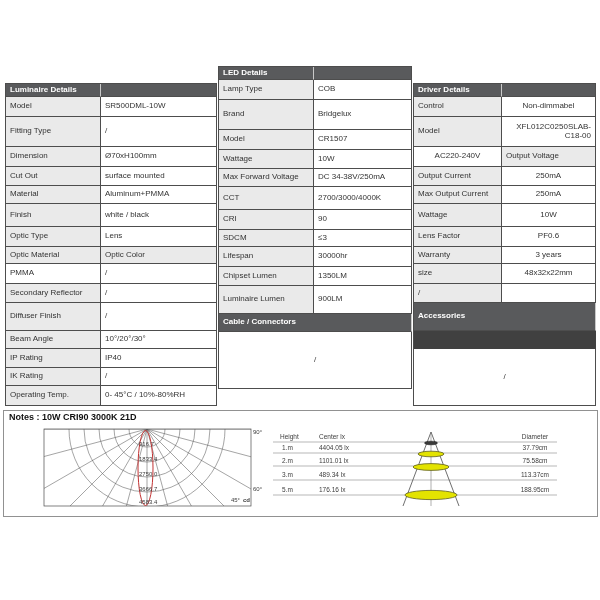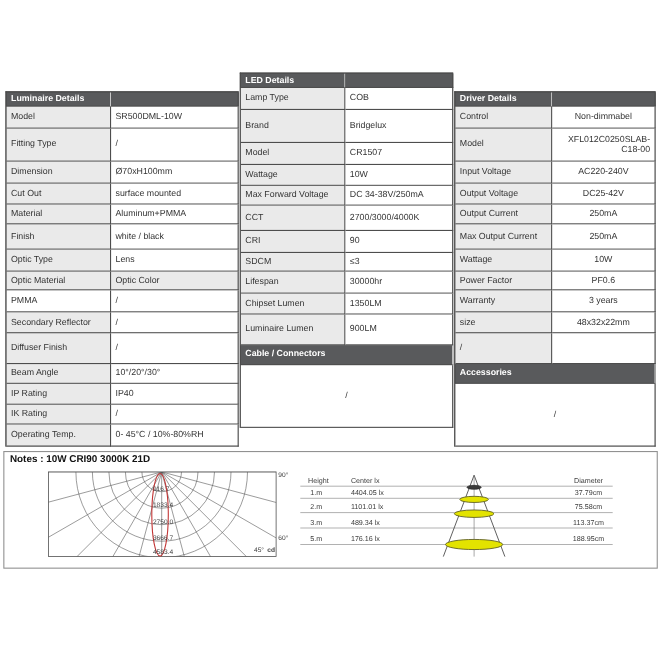--- a/index.html
+++ b/index.html
@@ -92,31 +92,29 @@
     <div class="c big">/</div>
   </div>
 
   <div class="spec" id="t3">
     <div class="c hd">Driver Details</div>
     <div class="c hd2"></div>
     <div class="c lab">Control</div>
       <div class="c ctr">Non-dimmabel</div>
     <div class="c lab">Model</div>
       <div class="c ctr">XFL012C0250SLAB-C18-00</div>
-    <div class="c lab">Input Voltage</div>
       <div class="c ctr">AC220-240V</div>
     <div class="c lab">Output Voltage</div>
-      <div class="c ctr">DC25-42V</div>
     <div class="c lab">Output Current</div>
       <div class="c ctr">250mA</div>
     <div class="c lab">Max Output Current</div>
       <div class="c ctr">250mA</div>
     <div class="c lab">Wattage</div>
       <div class="c ctr">10W</div>
-    <div class="c lab">Power Factor</div>
+    <div class="c lab">Lens Factor</div>
       <div class="c ctr">PF0.6</div>
     <div class="c lab">Warranty</div>
       <div class="c ctr">3 years</div>
     <div class="c lab">size</div>
       <div class="c ctr">48x32x22mm</div>
     <div class="c lab">/</div>
       <div class="c ctr"></div>
     <div class="c hd span2">Accessories</div>
     <div class="c big">/</div>
   </div>

